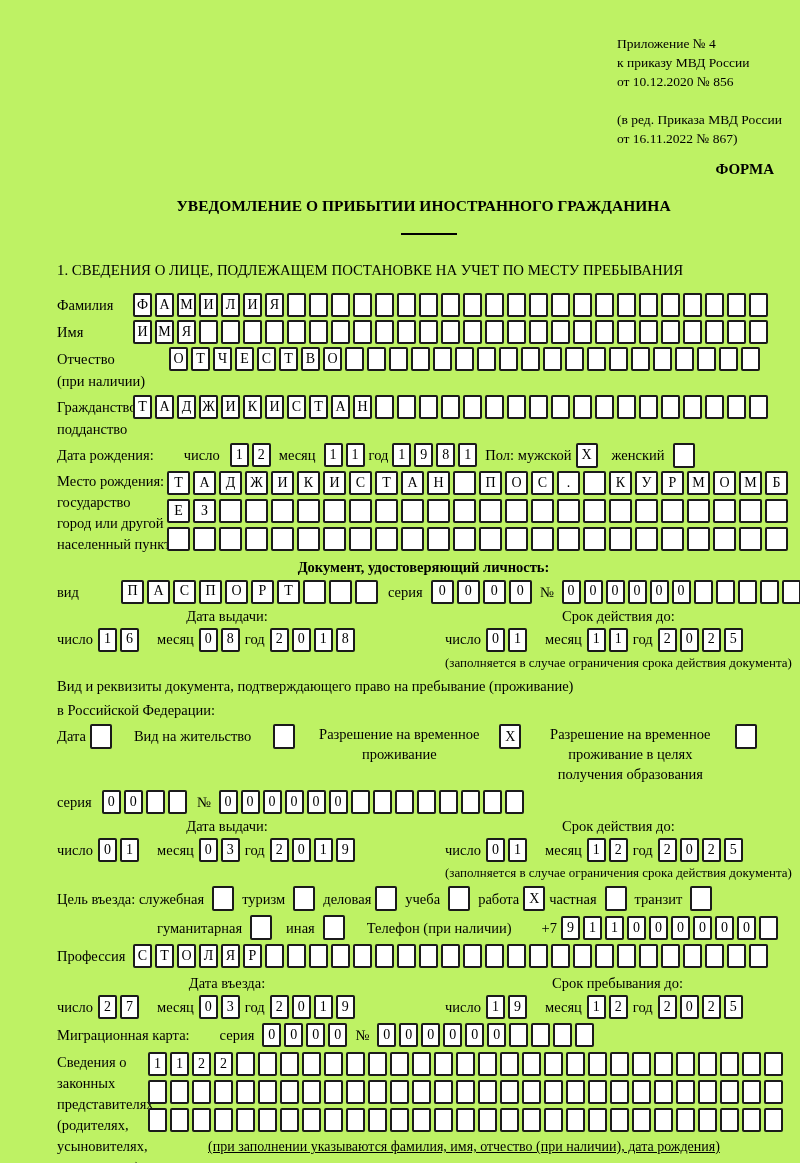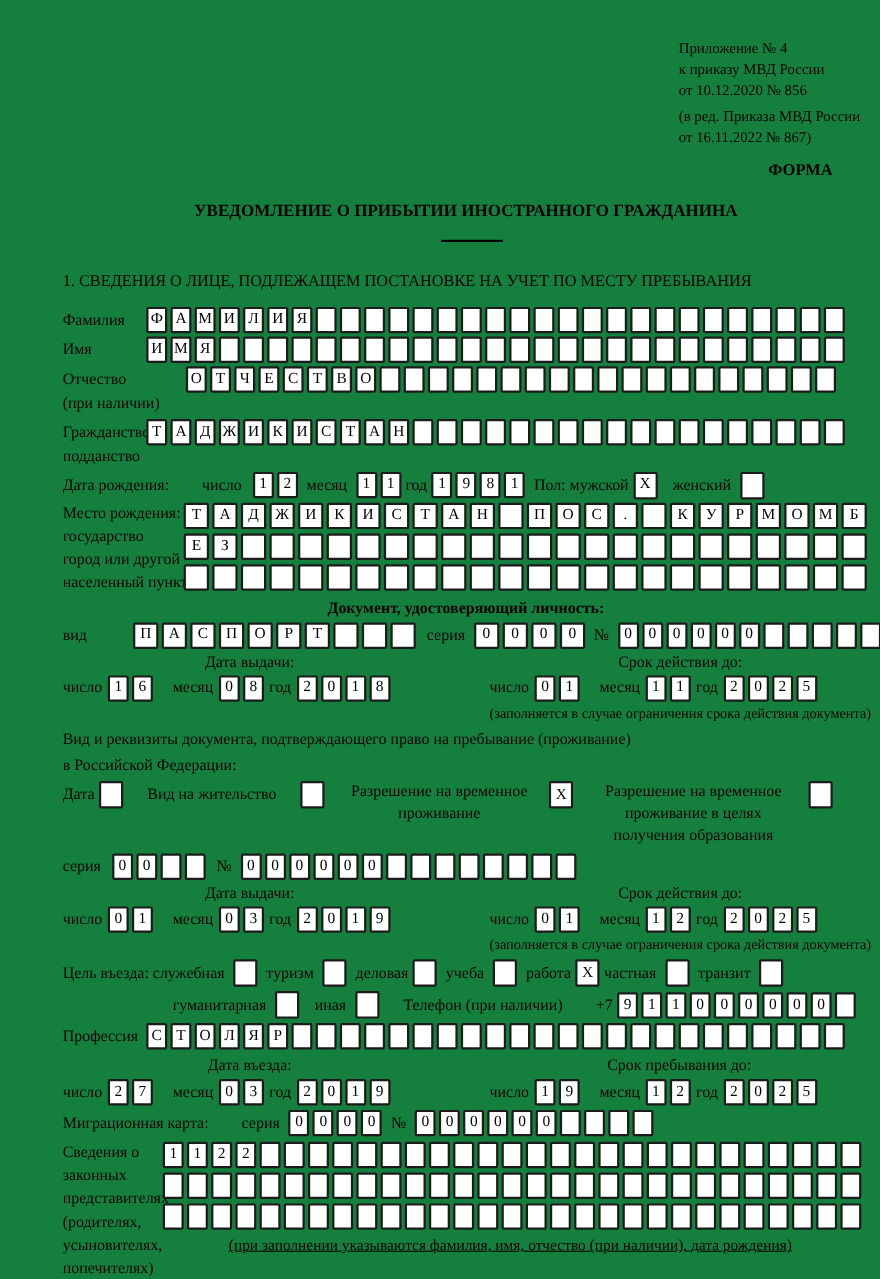--- a/index.html
+++ b/index.html
@@ -1,26 +1,26 @@
 <!DOCTYPE html>
 <html><head>
 <meta charset="utf-8">
 <style>
   html,body { margin:0; padding:0; background:#ffffff; }
   .page {
     position:relative; width:800px; height:1163px; box-sizing:border-box;
-    background:#15803d; color:#000;
+    background:#bef264; color:#000;
     font-family:"Liberation Serif","DejaVu Serif",serif;
     font-size:14.5px; line-height:1.3;
     padding:34px 10px 0 57px; overflow:hidden;
   }
   
   .hdr { margin-left:560px; font-size:13.5px; line-height:19px; }
-  .hdr .grp2 { margin-top:5px; }
-  .forma { text-align:right; font-weight:bold; margin-top:12px; margin-right:33px; font-size:15px; }
+  .hdr .grp2 { margin-top:19px; }
+  .forma { text-align:right; font-weight:bold; margin-top:12px; margin-right:16px; font-size:15px; }
   
   .title { text-align:center; font-weight:bold; font-size:15.5px; margin-top:14px; line-height:24px; }
   .uline { display:inline-block; width:56px; border-bottom:2px solid #000; margin-left:10px; }
   .sec { font-weight:normal; font-size:14.8px; margin-top:19px; margin-bottom:13px; white-space:nowrap; }
   
   .frow { display:flex; align-items:flex-start; margin-bottom:3px; }
   .lbl { flex:none; line-height:24px; white-space:nowrap; }
   .lblcol { flex:none; white-space:nowrap; }
   .lblcol div { line-height:21px; }
   .cells { display:flex; gap:3px; flex:none; }

